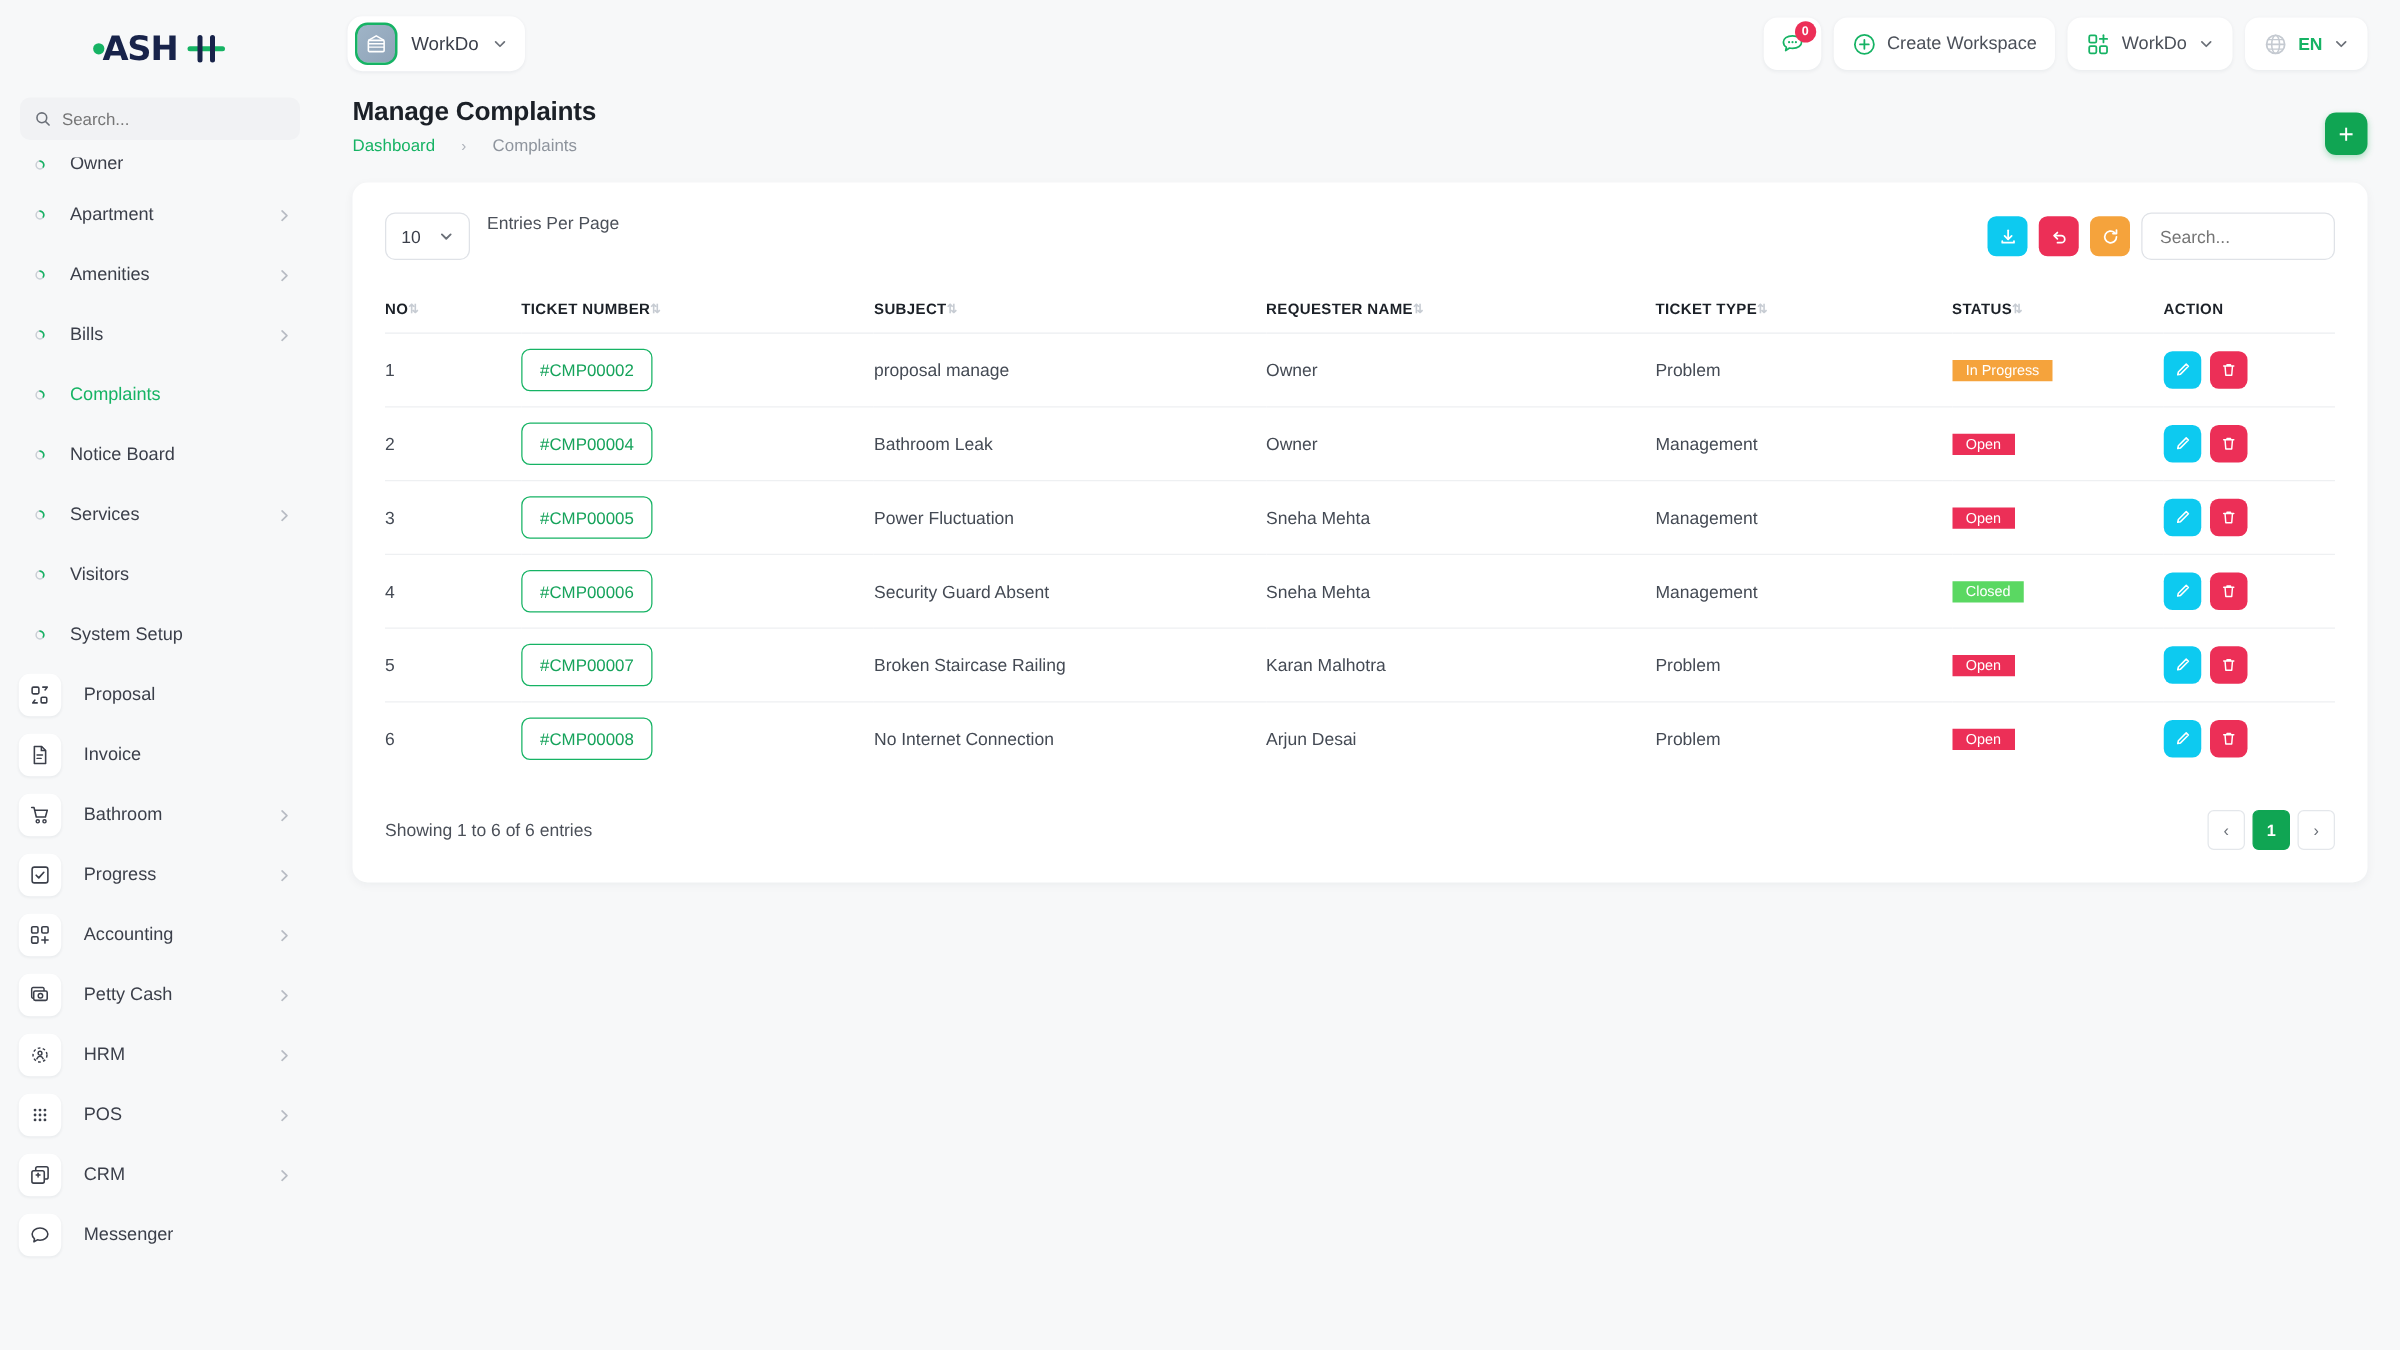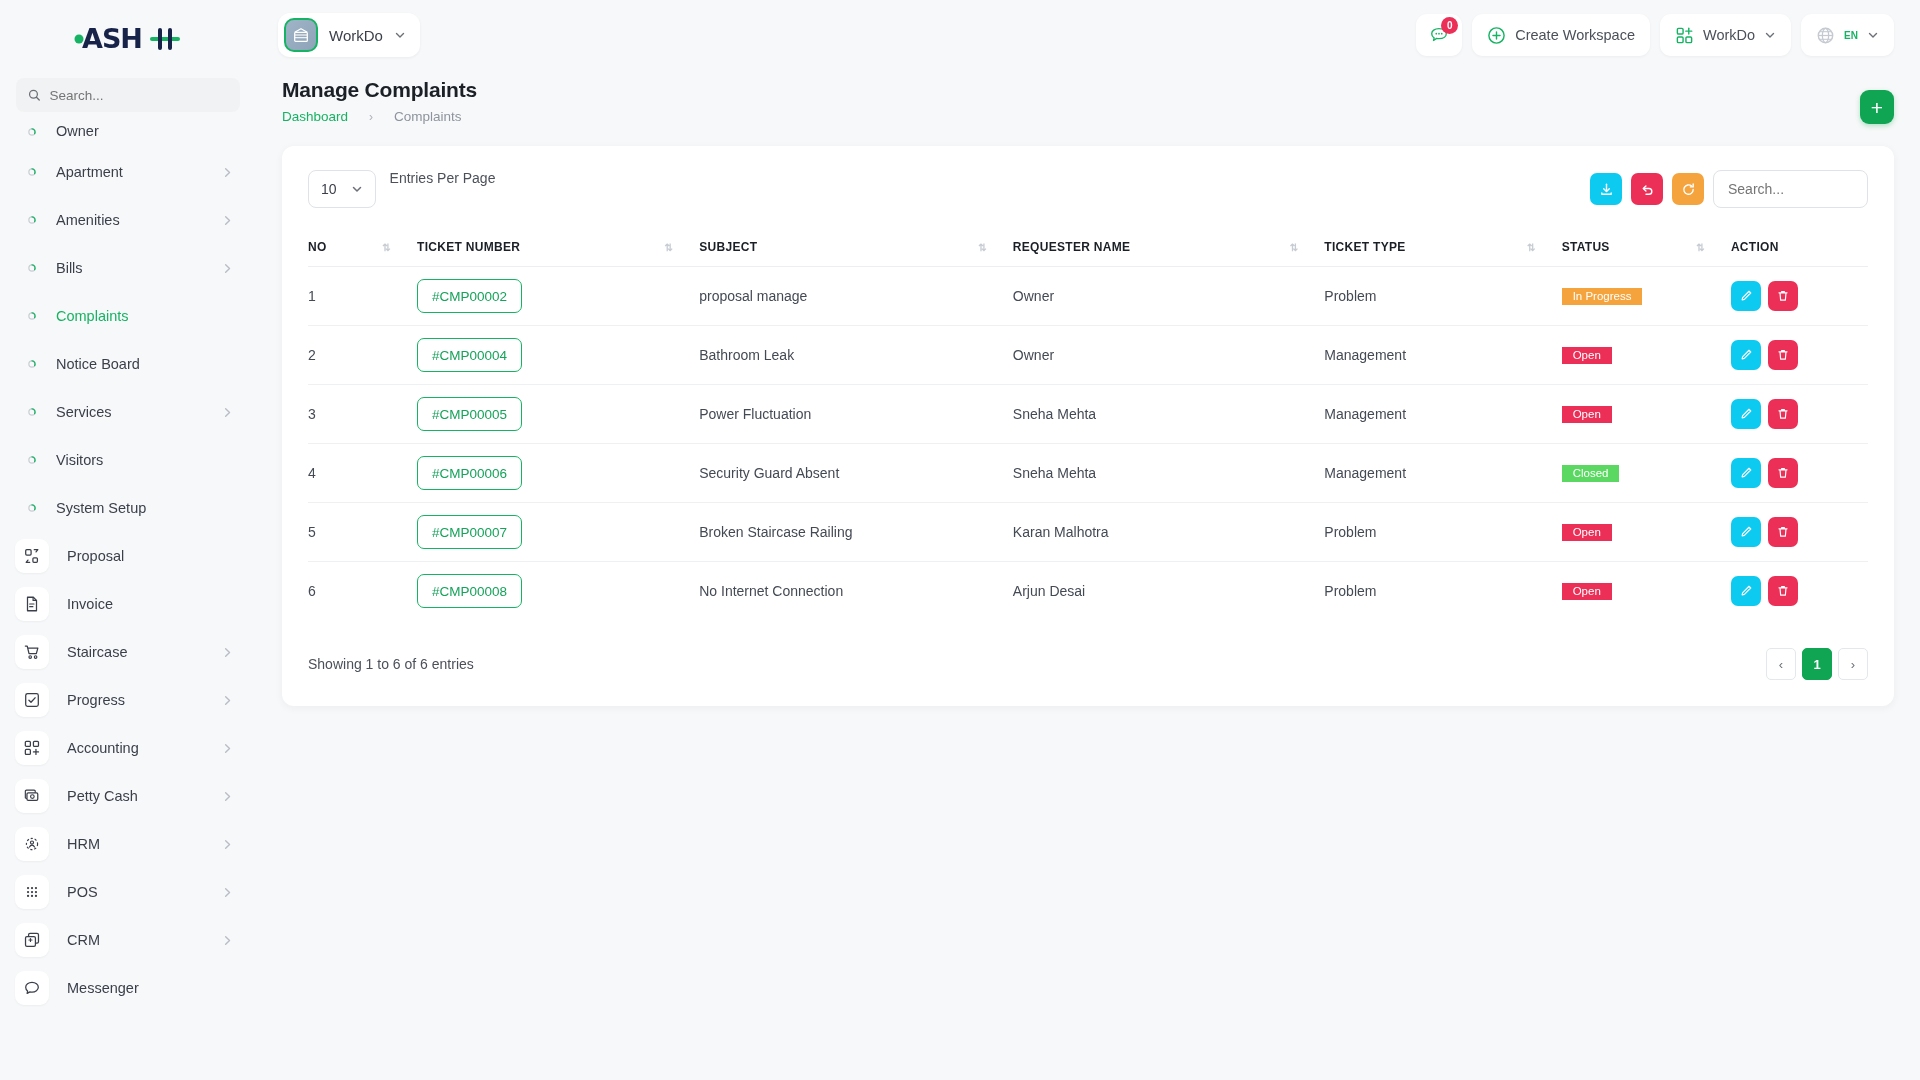--- a/index.html
+++ b/index.html
@@ -81,21 +81,21 @@
     font-size: 14.5px; color: #4b5059; position: relative;
   }
   .hdr-btn.icon-only { width: 46px; padding: 0; justify-content: center; }
   .badge-count {
     position: absolute; top: 3px; right: 4px;
     background: #ec2f57; color: #fff; font-size: 10px;
     min-width: 17px; height: 17px; border-radius: 9px;
     display: flex; align-items: center; justify-content: center;
     font-weight: 600; padding: 0 4px;
   }
-  .lang-code { color: #16b364; font-weight: 600; font-size: 10px; }
+  .lang-code { color: #16b364; font-weight: 600; font-size: 14px; }
 
   
   .page-head { padding: 8px 26px 0 26px; display: flex; align-items: flex-end; }
   .page-title { font-size: 21px; font-weight: 700; color: #1b2027; letter-spacing: -.2px; }
   .crumbs { margin-top: 7px; display: flex; align-items: center; gap: 21px; font-size: 13.5px; }
   .crumb-link { color: #16b364; cursor: pointer; }
   .crumb-sep { color: #adb2ba; font-size: 12px; }
   .crumb-cur { color: #8e949d; }
   .add-btn {
     width: 34px; height: 34px; border-radius: 9px; background: #10a553;
@@ -129,21 +129,21 @@
     padding: 0 14px; font-size: 14px; color: #8a8f98; outline: none;
     font-family: "Liberation Sans", sans-serif;
   }
 
   table { width: 100%; border-collapse: collapse; margin-top: 20px; }
   thead th {
     text-align: left; font-size: 12px; font-weight: 700; color: #1b2027;
     letter-spacing: .3px; padding: 12px 0 12px 0;
     border-bottom: 1px solid #eceef1; position: relative;
   }
-  thead th .th-inner { display: flex; align-items: center; justify-content: space-between; }
+  thead th .th-inner { display: flex; align-items: center; }
   .sort-ico { color: #c7ccd3; font-size: 10px; margin-right: 26px; flex: 0 0 auto; }
   tbody td {
     font-size: 14px; color: #444a54; padding: 12px 0;
     border-bottom: 1px solid #eef0f2; height: 54px; vertical-align: middle;
   }
   tbody tr:last-child td { border-bottom: none; }
   .ticket-chip {
     display: inline-flex; align-items: center; justify-content: center;
     border: 1px solid #16b364; color: #16a35b; border-radius: 7px;
     height: 34px; padding: 0 14px; font-size: 13.5px; cursor: pointer;
@@ -324,21 +324,21 @@
           <span class="nav-label">Invoice</span>
         </div>
         <div class="nav-item">
           <span class="box-ico">
             <svg width="18" height="18" viewBox="0 0 20 20">
               <path d="M2.6 3.4h2.1l2 8.4h8.1l1.7-6.1H5.4" fill="none" stroke="#3b3f4a" stroke-width="1.4" stroke-linecap="round" stroke-linejoin="round"></path>
               <circle cx="8" cy="15.6" r="1.4" fill="none" stroke="#3b3f4a" stroke-width="1.3"></circle>
               <circle cx="14" cy="15.6" r="1.4" fill="none" stroke="#3b3f4a" stroke-width="1.3"></circle>
             </svg>
           </span>
-          <span class="nav-label">Staircase</span>
+          <span class="nav-label">Bathroom</span>
           <span class="nav-chev">
             <svg width="13" height="13" viewBox="0 0 14 14">
               <path d="M5 3 L9.2 7 L5 11" fill="none" stroke="#b8bcc4" stroke-width="1.5" stroke-linecap="round" stroke-linejoin="round"></path>
             </svg>
           </span>
         </div>
         <div class="nav-item">
           <span class="box-ico">
             <svg width="18" height="18" viewBox="0 0 20 20">
               <rect x="3" y="3" width="14" height="14" rx="2" fill="none" stroke="#3b3f4a" stroke-width="1.4"></rect>

